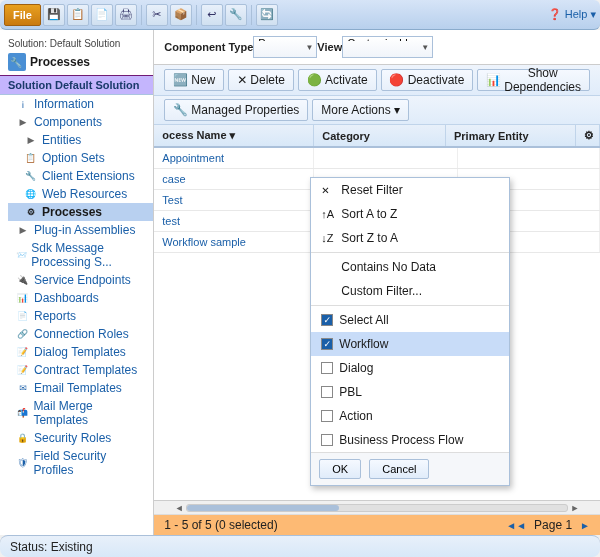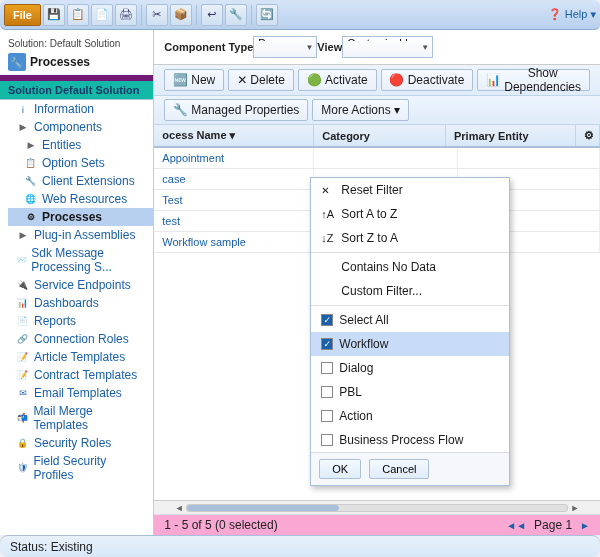--- a/index.html
+++ b/index.html
@@ -75,26 +75,26 @@
       color: #1a1a1a;
     }
     .solution-title .sol-icon {
       width: 18px; height: 18px;
       background: #4a8fd4;
       border-radius: 2px;
       display: flex; align-items: center; justify-content: center;
       font-size: 10px; color: white;
     }
     .sidebar-section-title {
-      background: #14b8a6;
+      background: #c4b5fd;
       padding: 3px 8px;
       font-weight: bold;
       font-size: 11px;
       color: #1a3a6a;
-      border-top: 6px solid #701a75;
+      border-top: 1px solid #701a75;
       border-bottom: 1px solid #aac4e0;
     }
     .sidebar-item {
       padding: 2px 8px 2px 16px;
       cursor: pointer;
       color: #1a5fa8;
       display: flex; align-items: center; gap: 4px;
       font-size: 11px;
     }
     .sidebar-item.active {
@@ -307,21 +307,21 @@
       font-size: 11px;
       color: #222;
       border-radius: 8px;
     }
     .pagination {
       display: flex; align-items: center; gap: 4px;
       padding: 3px 10px;
       border-top: 1px solid #ddd;
       font-size: 11px;
       color: #222;
-      background: #f9a8d4;
+      background: #fdba74;
     }
     .page-nav {
       font-size: 10px; color: #1a5fa8; cursor: pointer;
     }
   </style>
 </head>
 <body>
 
 <div class="top-toolbar">
   <button class="file-btn">File</button>
@@ -399,21 +399,21 @@
     <div class="sidebar-item">
       <span class="item-icon">📄</span>
       <span>Reports</span>
     </div>
     <div class="sidebar-item">
       <span class="item-icon">🔗</span>
       <span>Connection Roles</span>
     </div>
     <div class="sidebar-item">
       <span class="item-icon">📝</span>
-      <span>Article Templates</span>
+      <span>Dialog Templates</span>
     </div>
     <div class="sidebar-item">
       <span class="item-icon">📝</span>
       <span>Contract Templates</span>
     </div>
     <div class="sidebar-item">
       <span class="item-icon">✉</span>
       <span>Email Templates</span>
     </div>
     <div class="sidebar-item">

